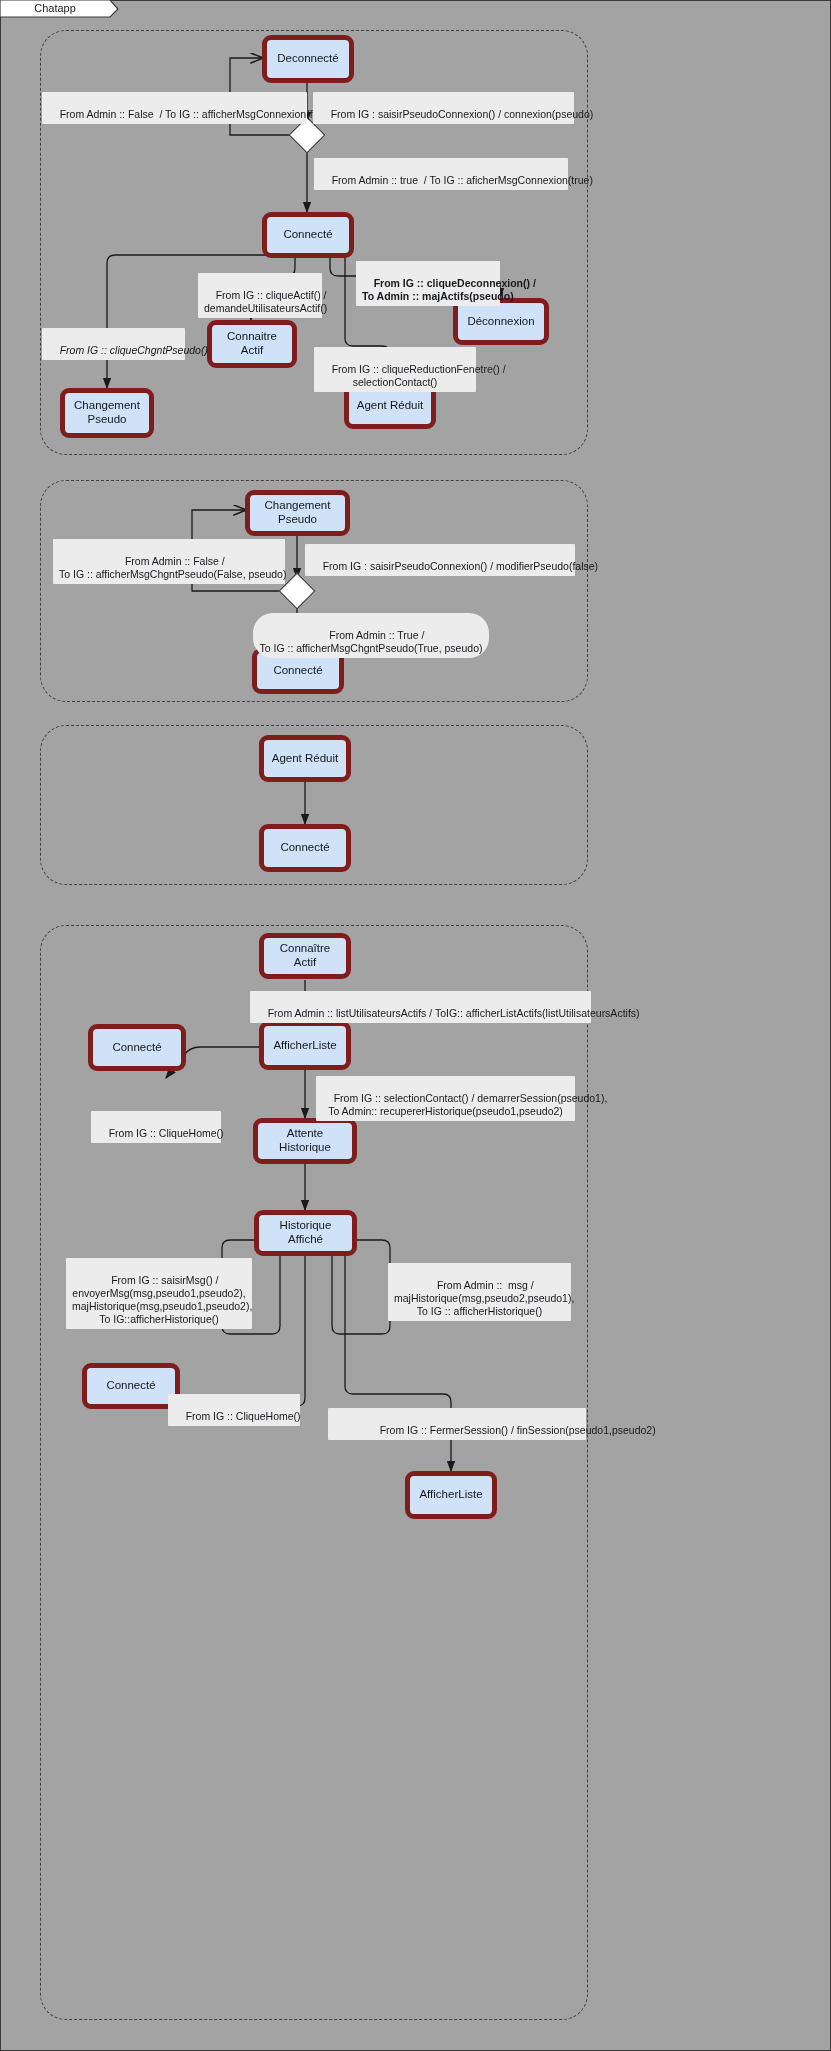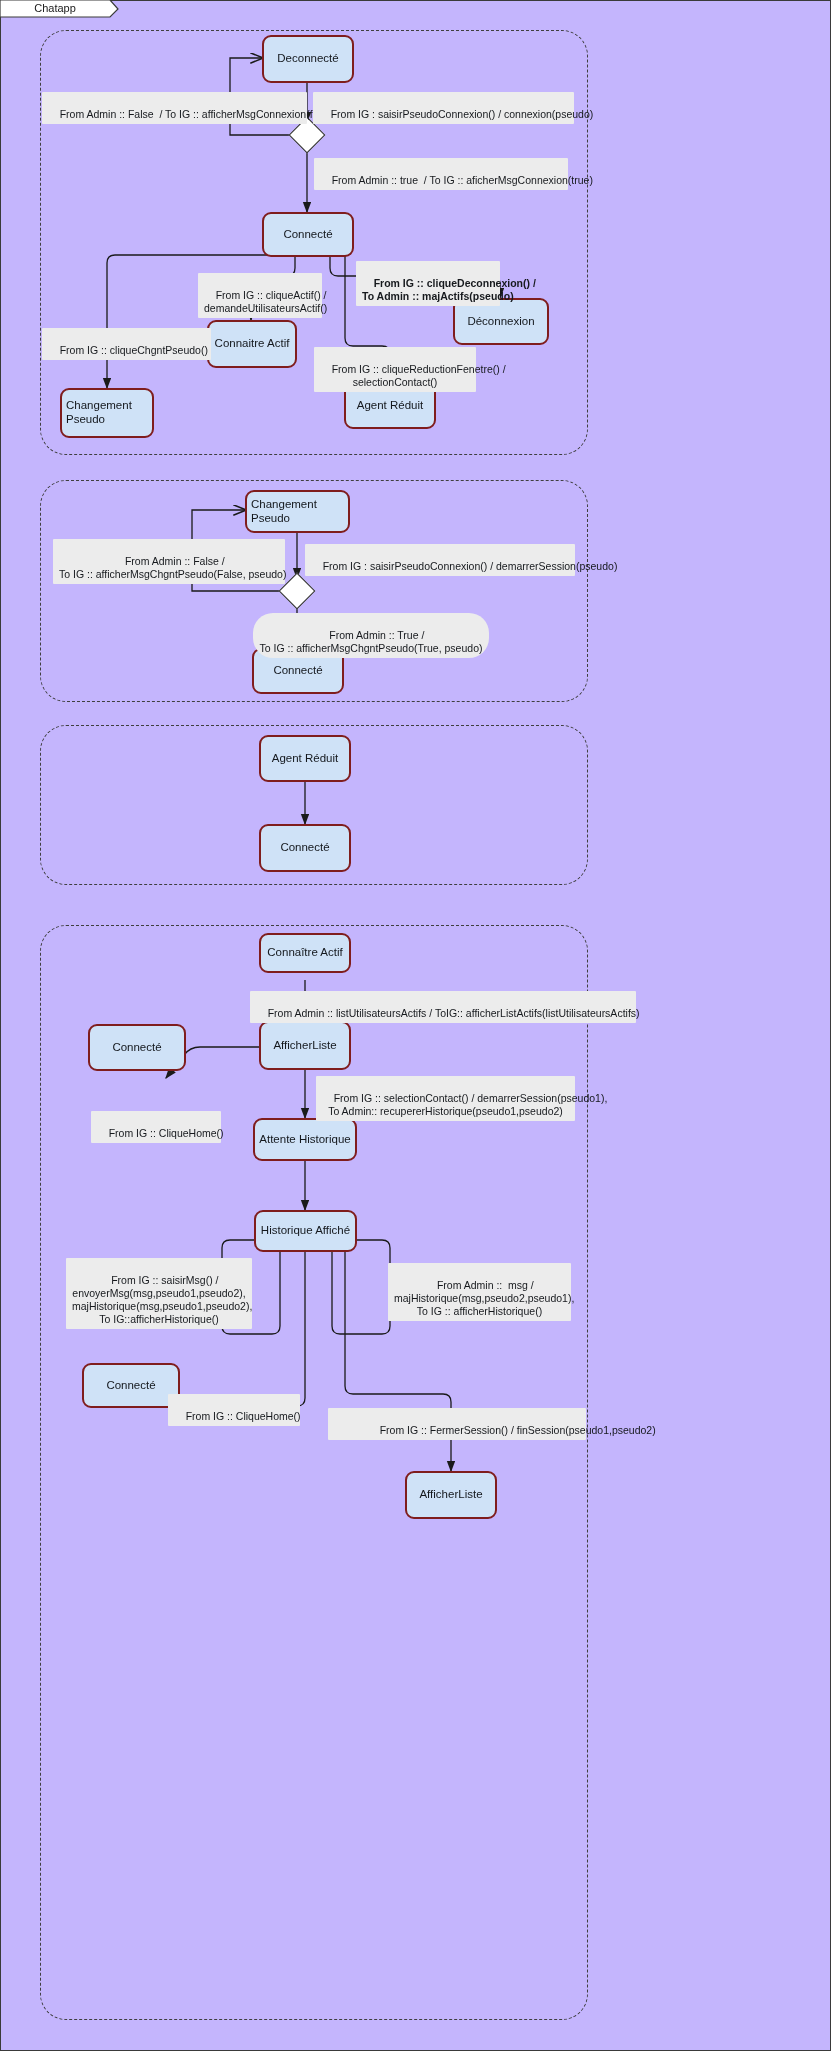--- a/index.html
+++ b/index.html
@@ -1,30 +1,30 @@
 <!DOCTYPE html>
 <html><head>
 <meta charset="utf-8">
 <style>
   html,body{margin:0;padding:0;background:#ffffff;}
   body{font-family:"Liberation Sans",sans-serif;}
-  #canvas{position:relative;width:831px;height:2051px;background:#c4b5fd;overflow:hidden;}
+  #canvas{position:relative;width:831px;height:2051px;background:#a3a3a3;overflow:hidden;}
 
   
   .win-border{position:absolute;left:0;top:0;width:831px;height:2051px;border:1px solid #3a3a3a;box-sizing:border-box;}
   .tab{position:absolute;left:0;top:0;width:120px;height:17px;}
   .tab svg{display:block;}
   .tab-label{position:absolute;left:0;top:1px;width:110px;text-align:center;font-size:11px;color:#1a1a1a;line-height:15px;}
 
   
   .region{position:absolute;border:1.6px dashed #3f3f3f;border-radius:26px;box-sizing:border-box;background:transparent;}
 
   
-  .state{position:absolute;background:#cfe2f7;border:2px solid #7f1d1d;border-radius:9px;
-         display:flex;align-items:center;justify-content:center;text-align:left;
+  .state{position:absolute;background:#cfe2f7;border:5px solid #7f1d1d;border-radius:9px;
+         display:flex;align-items:center;justify-content:center;text-align:center;
          font-size:11.5px;color:#14181d;box-sizing:border-box;padding:18px 4px;line-height:1.2;}
 
   
   .lbl{position:absolute;background:#ececec;color:#16191d;font-size:10.5px;line-height:13px;
        padding:3px 6px;box-sizing:border-box;text-align:center;white-space:pre;border-radius:1px;}
 
   
   .diamond{position:absolute;width:26px;height:26px;background:#fff;border:1.3px solid #2b2b2b;
            transform:rotate(45deg);box-sizing:border-box;}
 
@@ -133,40 +133,40 @@
     <span>From Admin :: true  / To IG :: aficherMsgConnexion(true)</span></div>
 
   <div class="lbl" style="left:198px; top:273px; width:124px;">
     <span>From IG :: cliqueActif() /
 demandeUtilisateursActif()</span></div>
 
   <div class="lbl" style="left:356px; top:261px; width:144px;font-weight:bold;">
     <span>From IG :: cliqueDeconnexion() /
 To Admin :: majActifs(pseudo)</span></div>
 
-  <div class="lbl" style="left:42px; top:328px; width:169px;">
+  <div class="lbl" style="left:42px; top:328px; width:143px;font-style:italic;">
     <span>From IG :: cliqueChgntPseudo()</span></div>
 
   <div class="lbl" style="left:314px; top:347px; width:162px;">
     <span>From IG :: cliqueReductionFenetre() /
 selectionContact()</span></div>
 
   <div class="state" style="left:245px; top:490px; width:105px; height:43px;">
     <span>Changement Pseudo</span>
   </div>
   <div class="state" style="left:252px; top:648px; width:92px; height:46px;">
     <span>Connecté</span>
   </div>
 
   <div class="lbl" style="left:53px; top:539px; width:232px;">
     <span>From Admin :: False /
 To IG :: afficherMsgChgntPseudo(False, pseudo)</span></div>
 
   <div class="lbl" style="left:305px; top:544px; width:270px;">
-    <span>From IG : saisirPseudoConnexion() / demarrerSession(pseudo)</span></div>
+    <span>From IG : saisirPseudoConnexion() / modifierPseudo(false)</span></div>
 
   <div class="lbl" style="left:253px; top:613px; width:236px;border-radius:20px;">
     <span>From Admin :: True /
 To IG :: afficherMsgChgntPseudo(True, pseudo)</span></div>
 
   <div class="state" style="left:259px; top:735px; width:92px; height:47px;">
     <span>Agent Réduit</span>
   </div>
   <div class="state" style="left:259px; top:824px; width:92px; height:48px;">
     <span>Connecté</span>
@@ -187,21 +187,21 @@
   <div class="state" style="left:254px; top:1210px; width:103px; height:42px;">
     <span>Historique Affiché</span>
   </div>
   <div class="state" style="left:82px; top:1363px; width:98px; height:45px;">
     <span>Connecté</span>
   </div>
   <div class="state" style="left:405px; top:1471px; width:92px; height:48px;">
     <span>AfficherListe</span>
   </div>
 
-  <div class="lbl" style="left:250px; top:991px; width:386px;">
+  <div class="lbl" style="left:250px; top:991px; width:341px;">
     <span>From Admin :: listUtilisateursActifs / ToIG:: afficherListActifs(listUtilisateursActifs)</span></div>
 
   <div class="lbl" style="left:316px; top:1076px; width:259px;">
     <span>From IG :: selectionContact() / demarrerSession(pseudo1),
 To Admin:: recupererHistorique(pseudo1,pseudo2)</span></div>
 
   <div class="lbl" style="left:91px; top:1111px; width:130px;">
     <span>From IG :: CliqueHome()</span></div>
 
 

